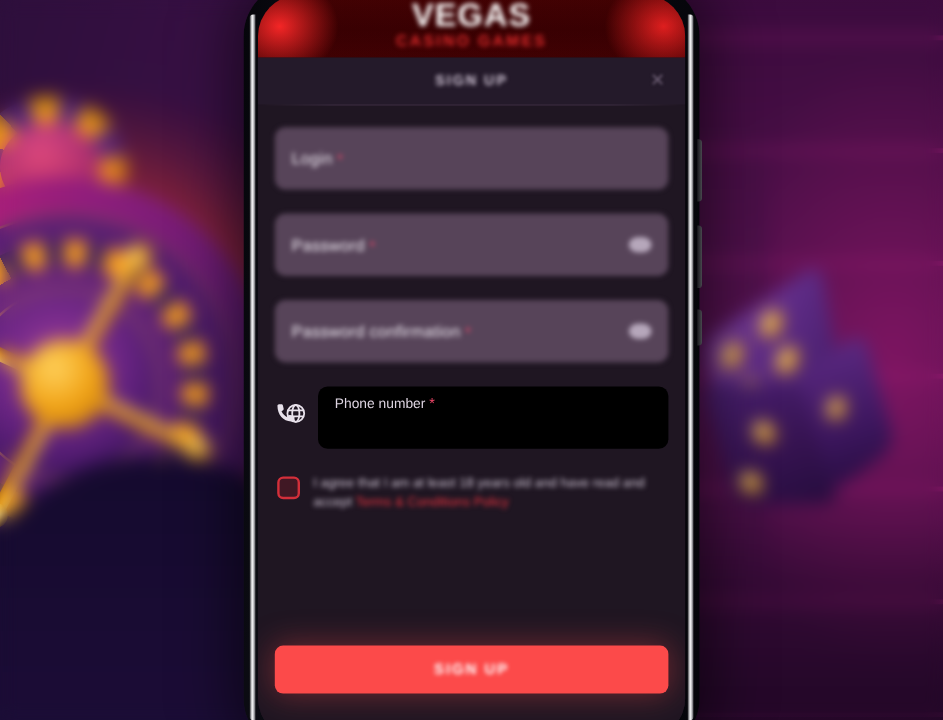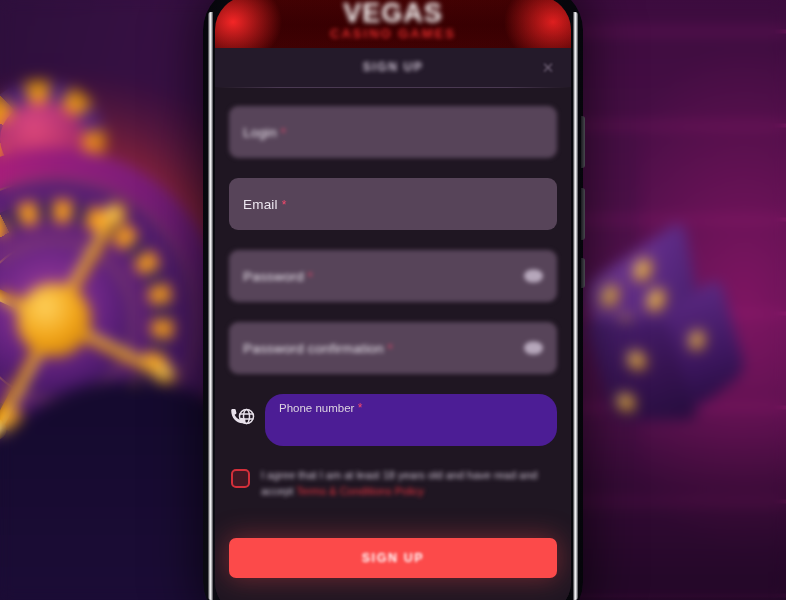--- a/index.html
+++ b/index.html
@@ -356,22 +356,22 @@
   .globe-icon {
     width: 26px; height: 26px;
     flex: 0 0 26px;
     color: #e8e1eb;
     cursor: pointer;
   }
   .phone-field {
     flex: 1;
     position: relative;
     height: 52px;
-    border-radius: 18px;
-    background: #4c1d95;
+    border-radius: 8px;
+    background: #000000;
     padding: 7px 14px 0 14px;
     cursor: text;
   }
   .phone-field-label {
     font-size: 11.5px;
     color: #ddd4e1;
   }
   .phone-field-value {
     font-size: 16px;
     font-weight: 700;
@@ -499,26 +499,20 @@
 
       <div class="form-body">
 
         <div class="field blurry">
           <div class="field-label">
             <span>Login</span>
             <span class="req">*</span>
           </div>
         </div>
 
-        <div class="field">
-          <div class="field-label">
-            <span>Email</span>
-            <span class="req">*</span>
-          </div>
-        </div>
 
         <div class="field blurry">
           <div class="field-label">
             <span>Password</span>
             <span class="req">*</span>
           </div>
           <span class="eye"></span>
         </div>
 
         <div class="field blurry">

